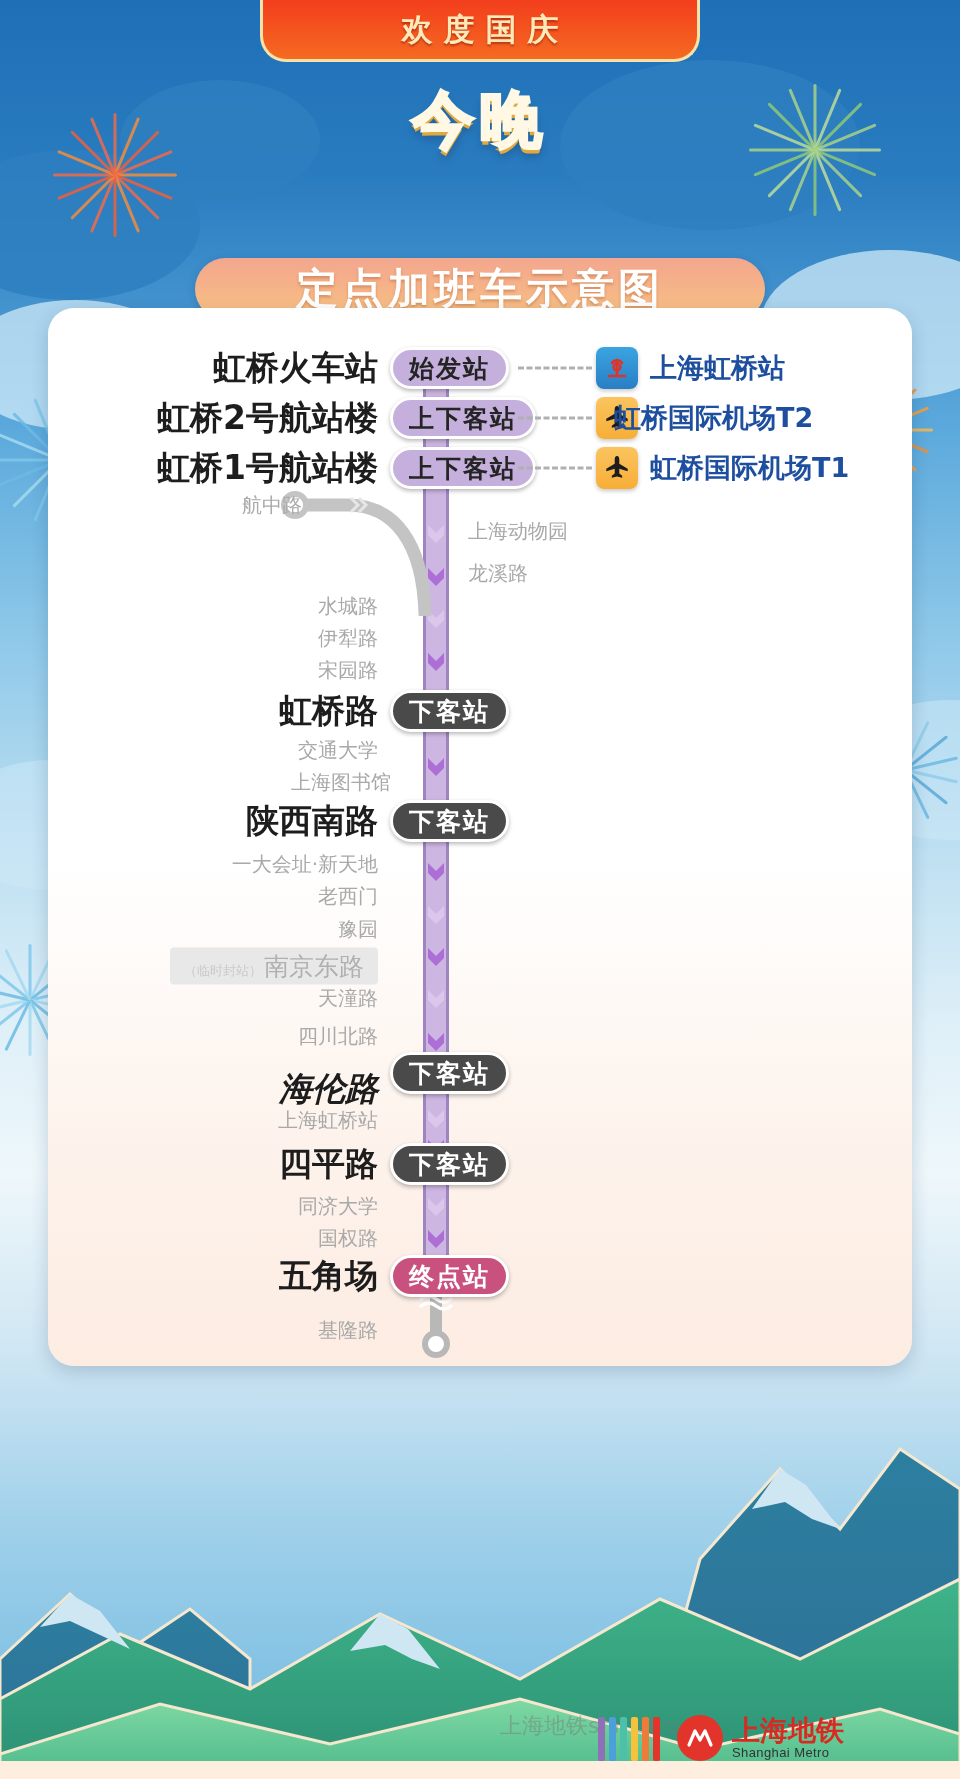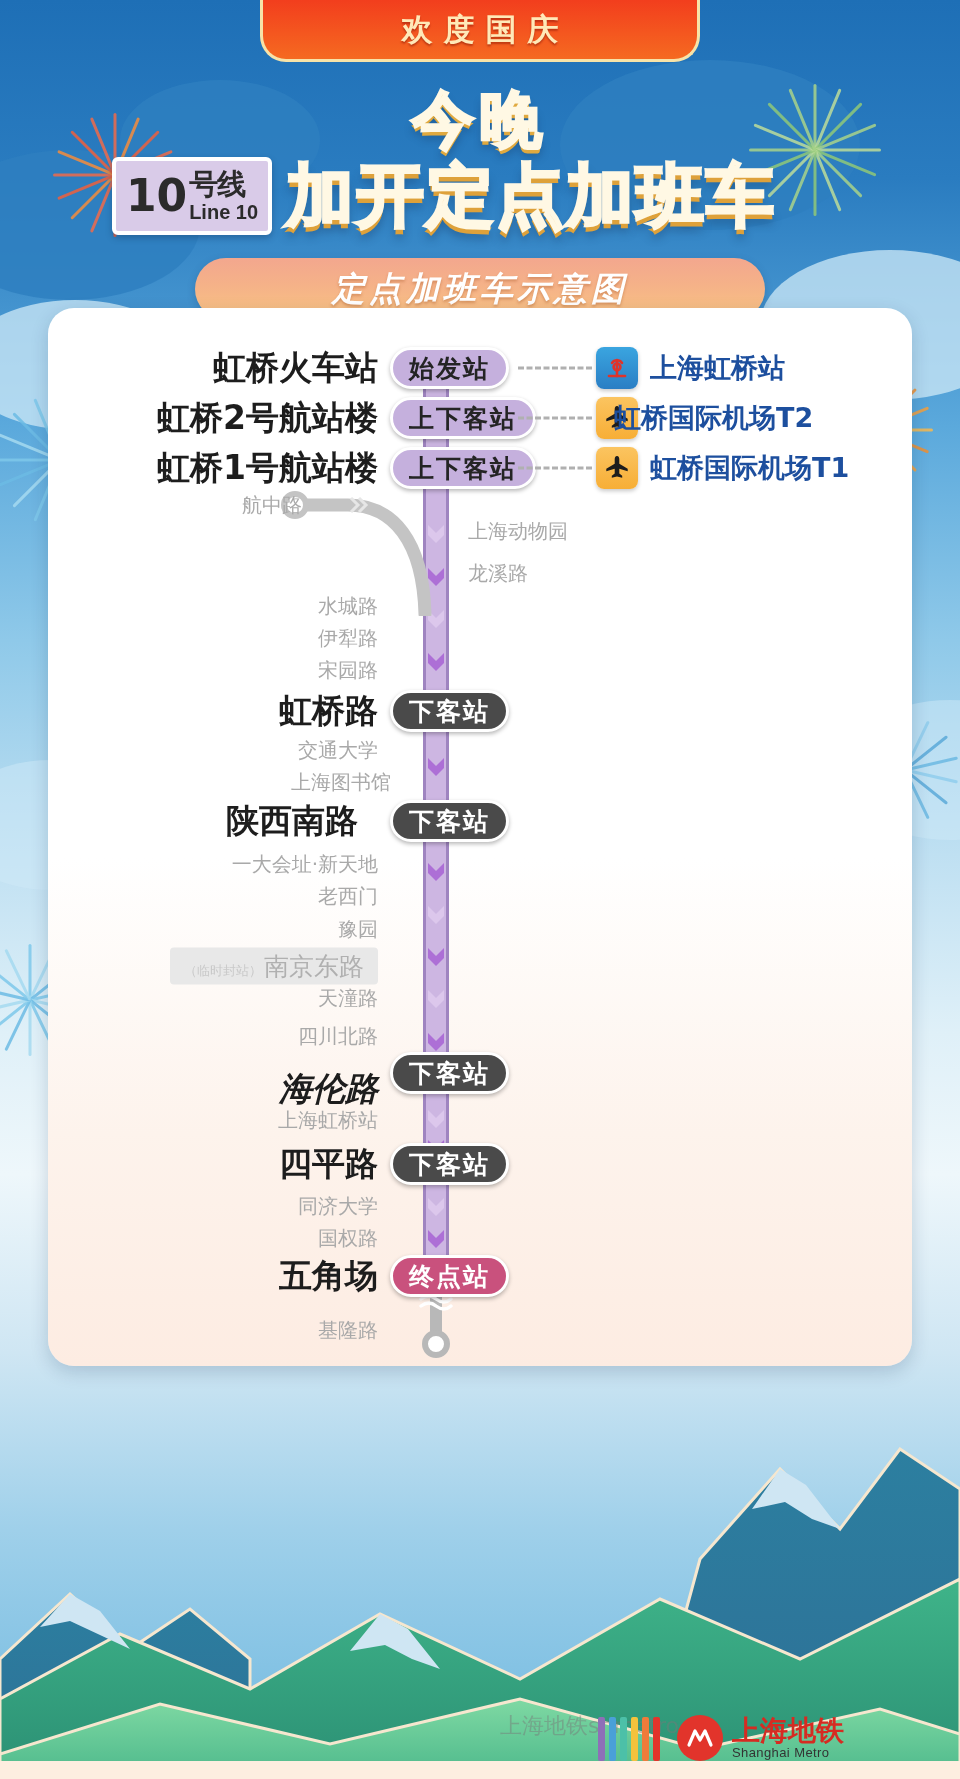--- a/index.html
+++ b/index.html
@@ -102,23 +102,22 @@
   
   .subtitle {
     position:absolute; top:258px; left:50%; transform:translateX(-50%);
     width:570px; height:62px; border-radius:31px;
     background:linear-gradient(180deg,#f3a78e 0%,#f5b288 45%,#f9c583 100%);
     display:flex; align-items:center; justify-content:center;
     box-shadow:0 3px 8px rgba(20,50,90,.22);
   }
   .subtitle span {
     font-family:"DejaVu Sans",sans-serif; font-weight:bold;
-    font-size:33px; letter-spacing:4px; color:#fff;
+    font-size:42px; letter-spacing:4px; color:#fff;
     text-shadow:0 2px 3px rgba(170,90,40,.45);
-    font-style:italic;
   }
 
   
   .card {
     position:absolute; left:48px; top:308px;
     width:864px; height:1058px;
     border-radius:26px;
     background:linear-gradient(180deg,#ffffff 0%,#ffffff 52%,#fdf3ec 78%,#fdece2 100%);
     box-shadow:0 6px 18px rgba(10,40,80,.18);
     overflow:hidden;
@@ -387,30 +386,20 @@
   </svg>
 
   <div class="banner-wrap">
     <div class="banner">
       <div class="banner-text">欢度国庆</div>
     </div>
   </div>
 
   <div class="title1">今晚</div>
 
-  <div class="title2-row">
-    <div class="line-badge">
-      <span class="lb-num">10</span>
-      <span class="lb-right">
-        <span class="lb-cn">号线</span>
-        <span class="lb-en">Line 10</span>
-      </span>
-    </div>
-    <div class="title2">加开定点加班车</div>
-  </div>
 
   <div class="subtitle">
     <span>定点加班车示意图</span>
   </div>
 
   <div class="dir left">
     <div class="dir-txt">列车运行方向</div>
     <div class="dir-arrow"></div>
   </div>
   <div class="dir right">
@@ -576,21 +565,21 @@
           <div class="st-name major" style="top: 0px; right: 534px;">虹桥路</div>
           <div class="pill dark" style="left: 342px;">下客站</div>
         </div>
         <div class="st" style="top: 442px;">
           <div class="st-name minor" style="top: 0px; right: 534px;">交通大学</div>
         </div>
         <div class="st" style="top: 474px;">
           <div class="st-name minor" style="top: 0px; right: 521px;">上海图书馆</div>
         </div>
         <div class="st" style="top: 513px;">
-          <div class="st-name major" style="top: 0px; right: 554px;">陕西南路</div>
+          <div class="st-name major" style="top: 0px; right: 534px;">陕西南路</div>
           <div class="pill dark" style="left: 342px;">下客站</div>
         </div>
         <div class="st" style="top: 556px;">
           <div class="st-name minor" style="top: 0px; right: 534px;">一大会址·新天地</div>
         </div>
         <div class="st" style="top: 588px;">
           <div class="st-name minor" style="top: 0px; right: 534px;">老西门</div>
         </div>
         <div class="st" style="top: 621px;">
           <div class="st-name minor" style="top: 0px; right: 534px;">豫园</div>

